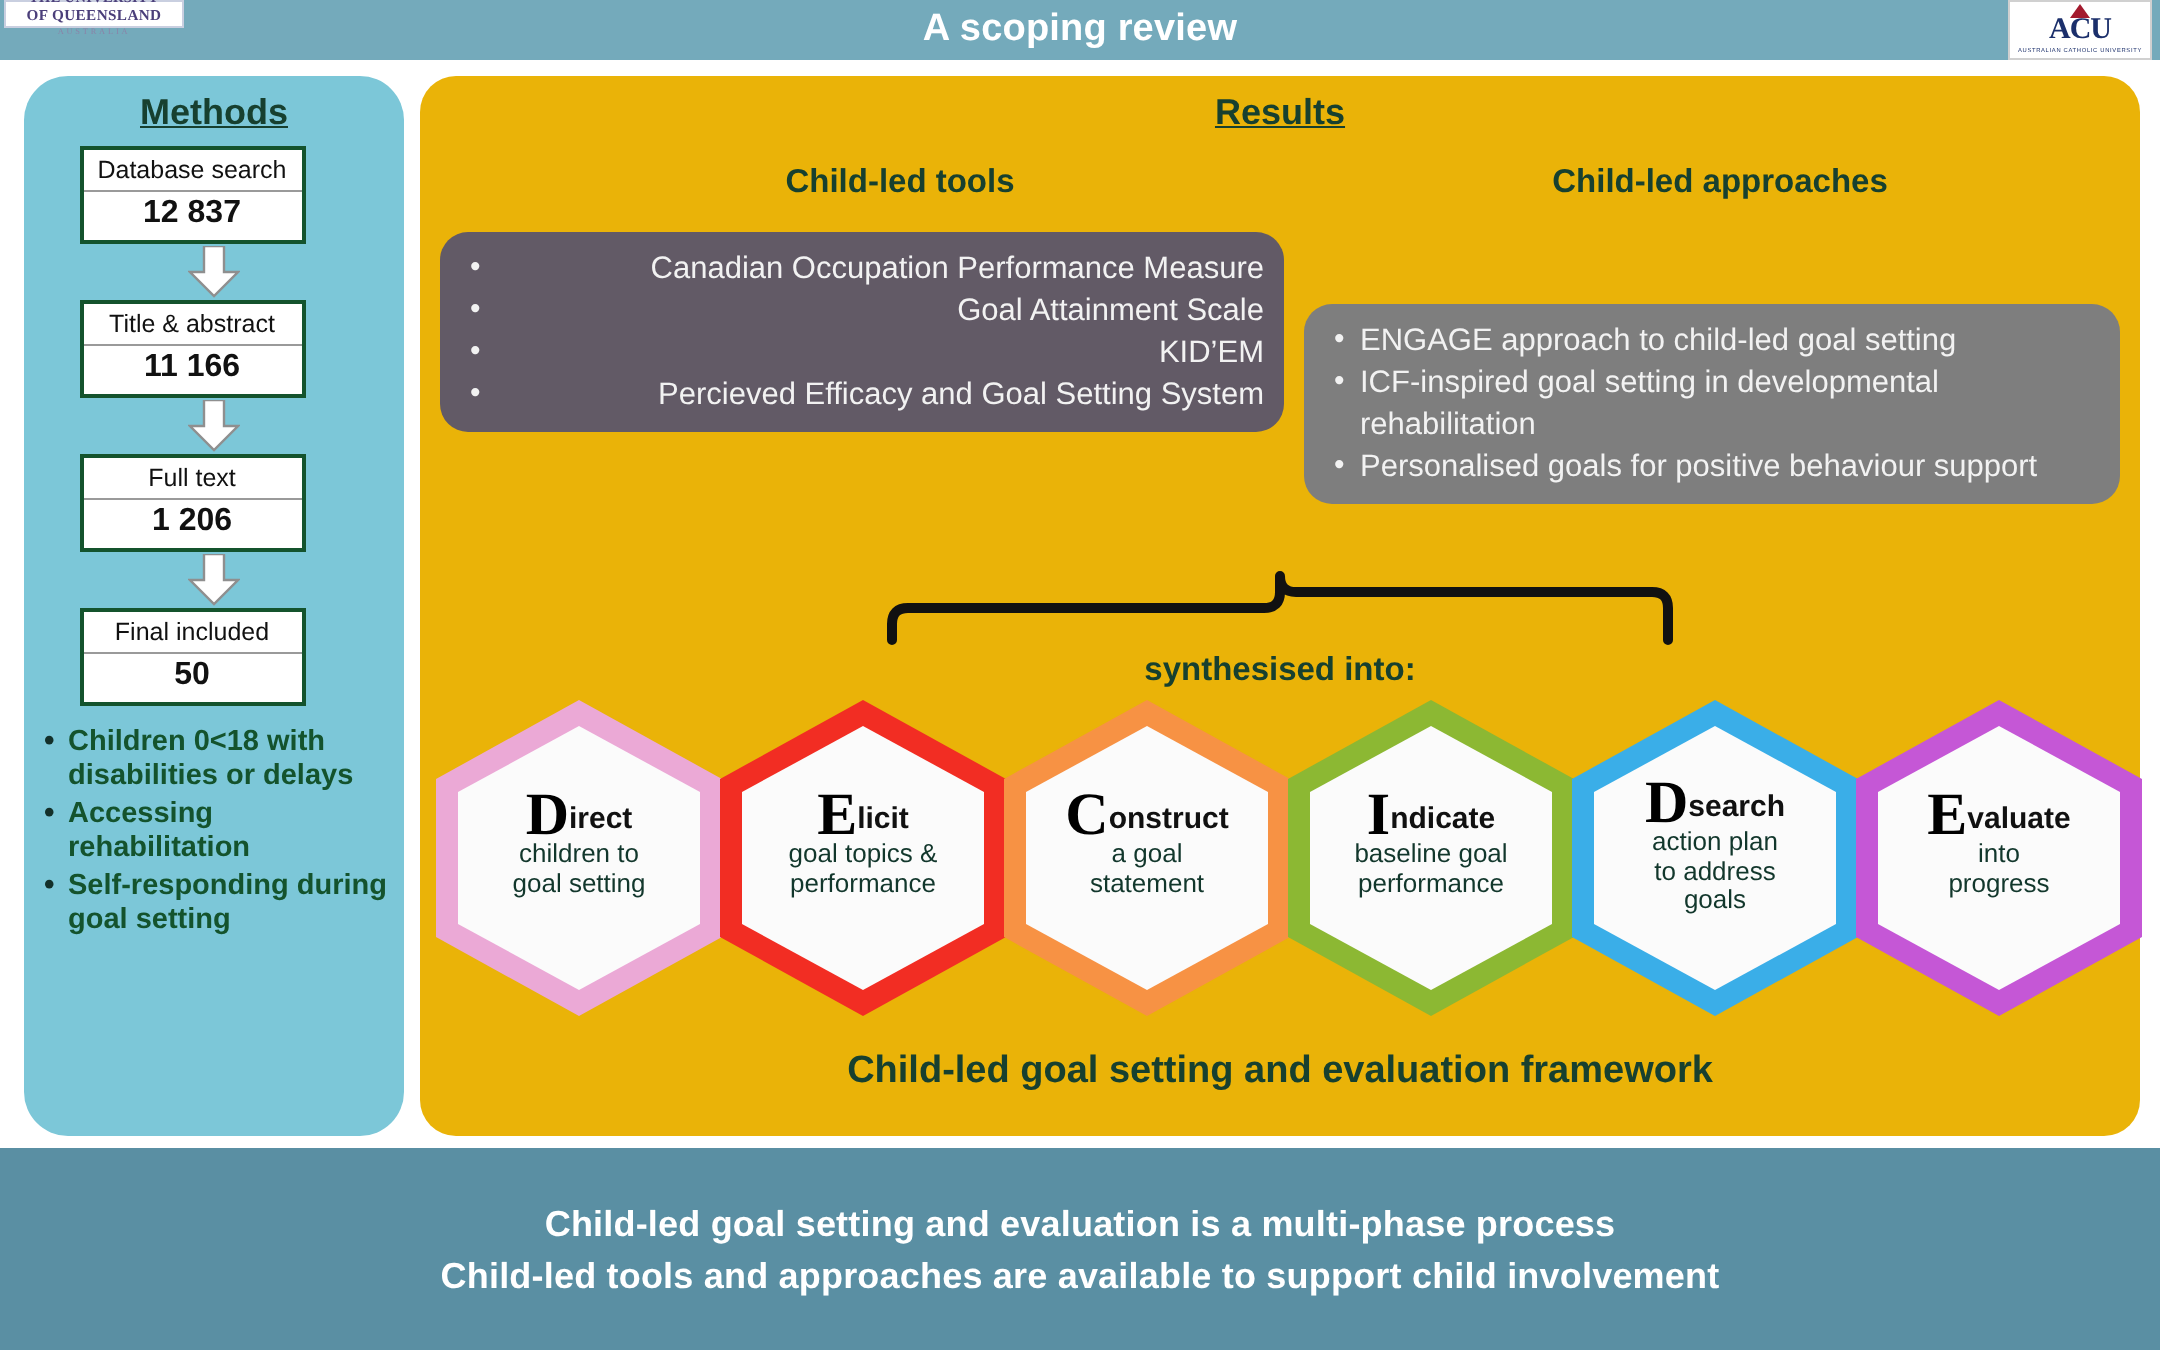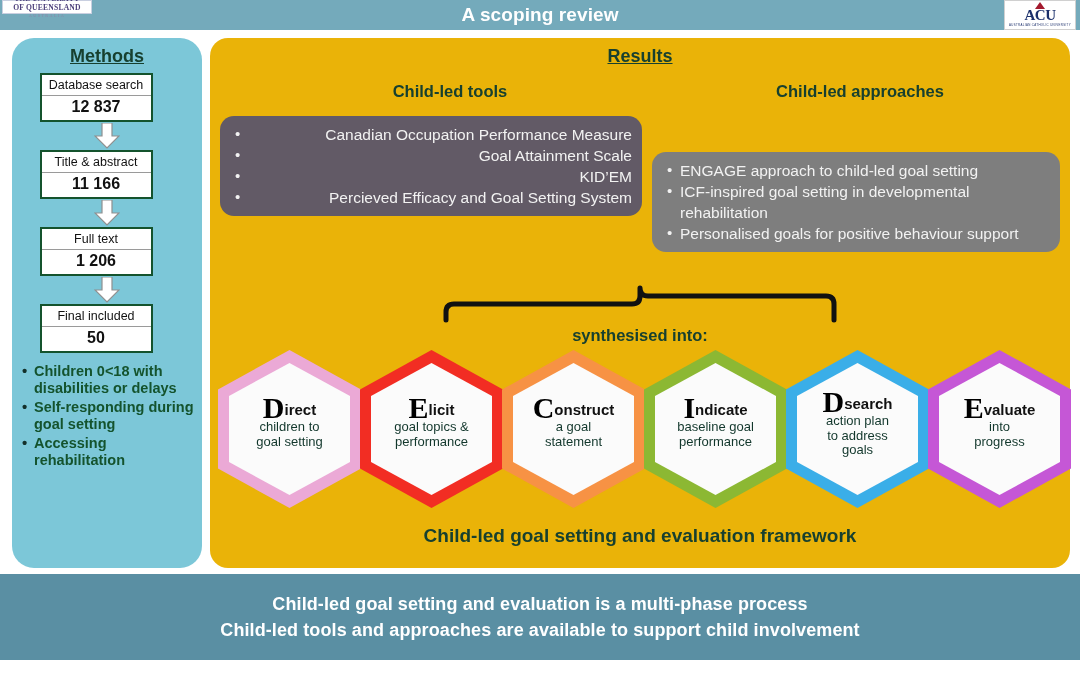--- a/index.html
+++ b/index.html
@@ -133,21 +133,21 @@
     font-size:13px;color:#12372c;line-height:14.5px;margin-top:0;
   }
 
   .framework{
     position:absolute;left:0;top:486px;width:860px;text-align:center;
     font-size:19px;font-weight:bold;color:#17402F;line-height:24px;
   }
 
   
   .footer{
-    position:absolute;left:0;top:574px;width:1080px;height:86px;
+    position:absolute;left:0;top:574px;width:1080px;height:101px;
     background:#5A8FA3;
     display:flex;flex-direction:column;align-items:center;justify-content:center;
   }
   .footer .line{
     color:#ffffff;font-size:18px;font-weight:bold;line-height:26px;text-align:center;
     letter-spacing:.1px;
   }
 </style>
 </head>
 <body>
@@ -196,22 +196,22 @@
           <polygon points="8,0 18,0 18,13 25,13 13,25 1,13 8,13" fill="#ffffff" stroke="#8f8f8f" stroke-width="1.2"></polygon>
         </svg>
       </div>
       <div class="fbox">
         <div class="lab">Final included</div>
         <div class="num">50</div>
       </div>
     </div>
   <ul class="bullets" id="criteria-list">
       <li>Children 0&lt;18 with disabilities or delays</li>
+      <li>Accessing rehabilitation</li>
       <li>Self-responding during goal setting</li>
-      <li>Accessing rehabilitation</li>
     </ul>
 </div>
 
 <div class="results">
   <div class="results-title">Results</div>
 
   <div class="col-head head-tools">Child-led tools</div>
   <div class="col-head head-appr">Child-led approaches</div>
 
   <div class="dark-box box-tools" style="background: rgb(98, 90, 102); text-align: right;">

